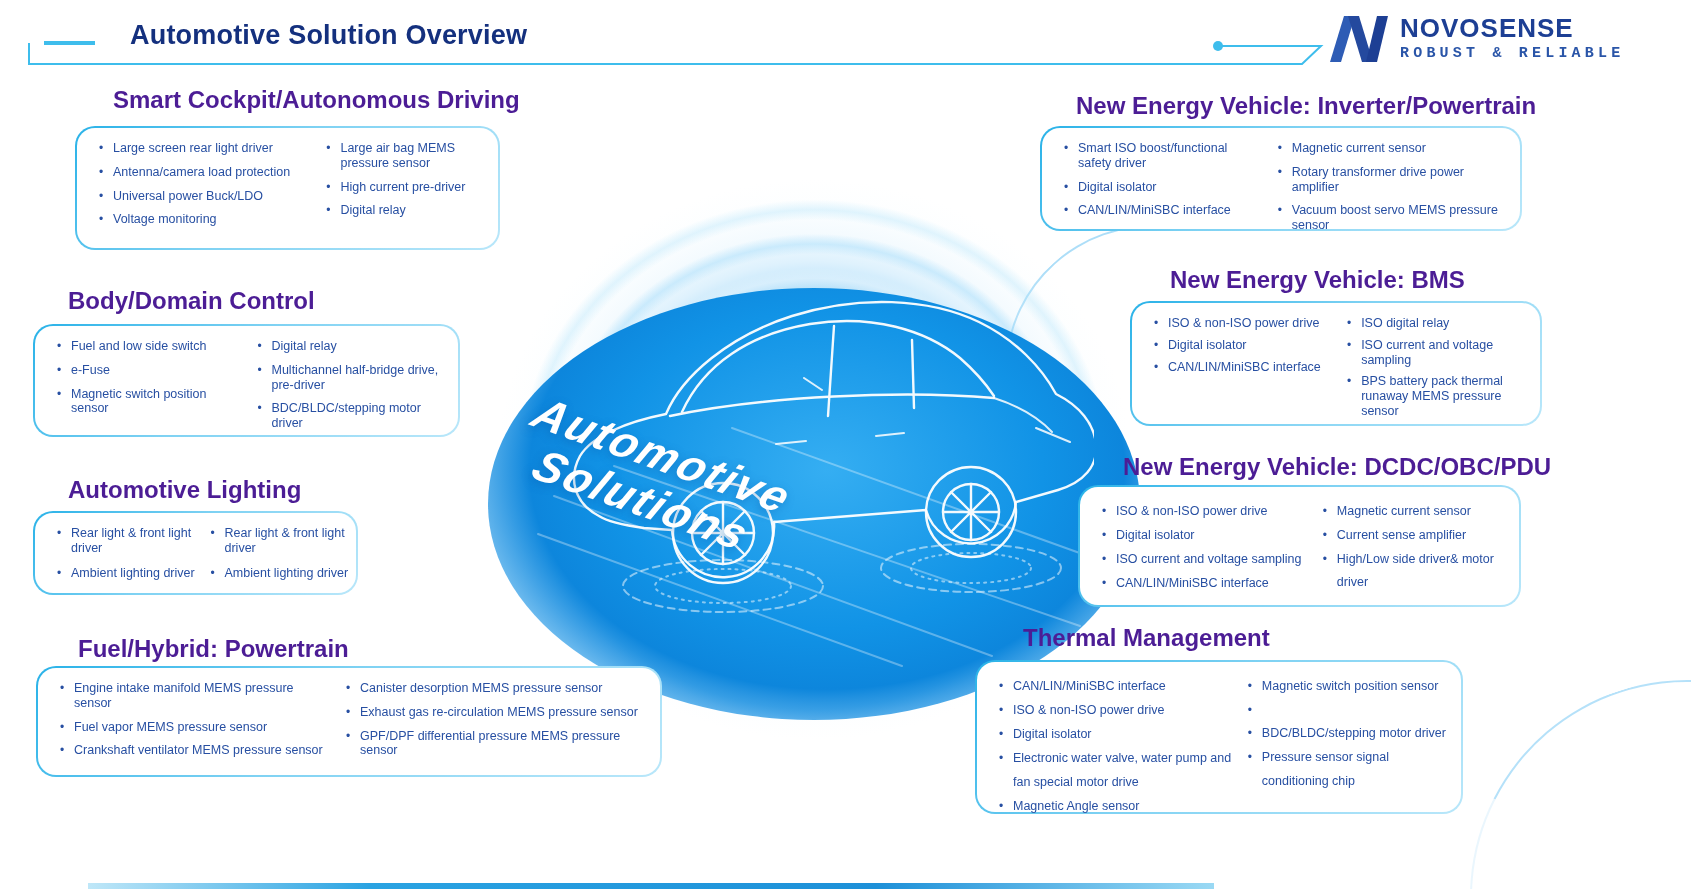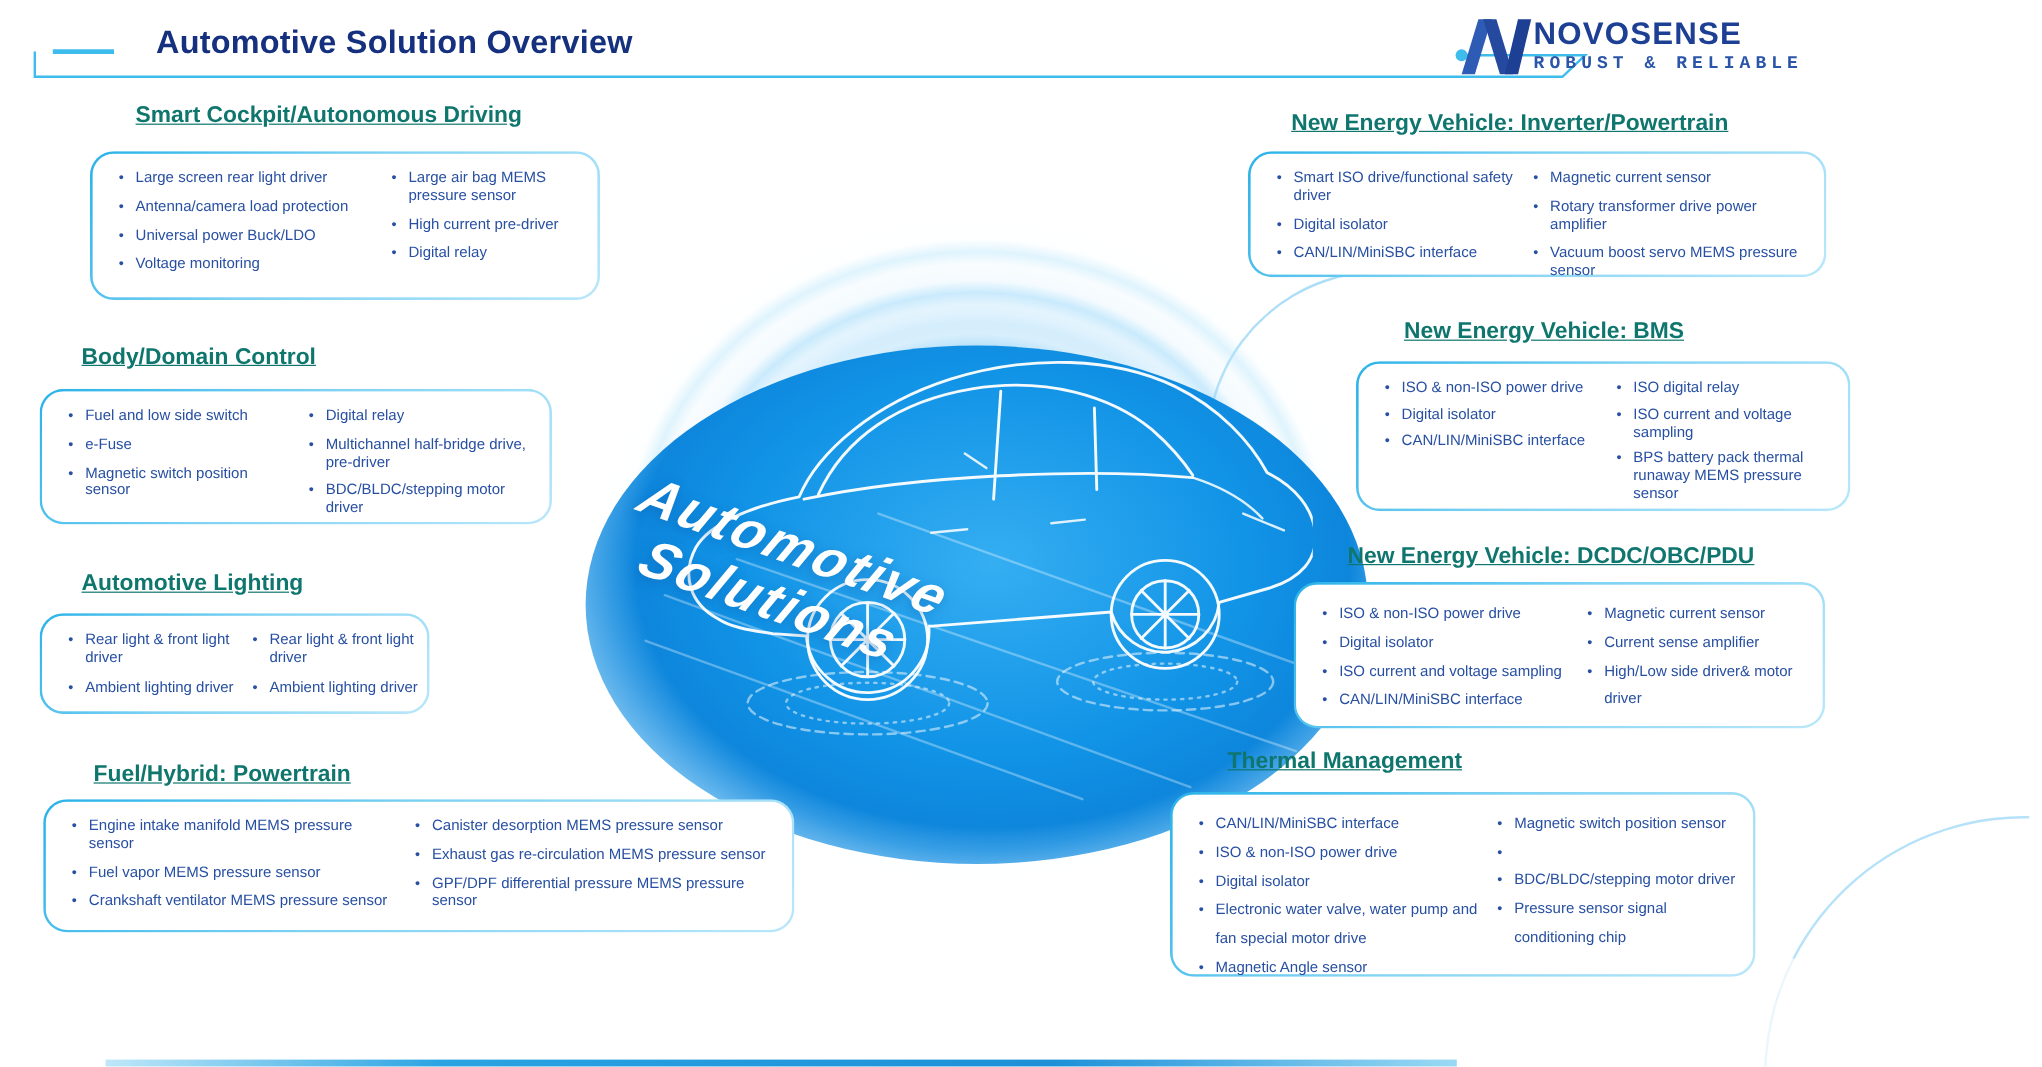--- a/index.html
+++ b/index.html
@@ -3,21 +3,21 @@
 <meta charset="utf-8">
 <style>
   html,body{margin:0;padding:0;background:#fff;}
   .stage{position:relative;width:1691px;height:889px;background:#ffffff;overflow:hidden;
          font-family:"Liberation Sans",sans-serif;}
 
   
   .page-title{position:absolute;left:130px;top:20px;margin:0;font-size:27px;font-weight:bold;
               color:#14307e;letter-spacing:.2px;}
   .header-deco{position:absolute;left:0;top:0;pointer-events:none;}
-  .logo{position:absolute;left:1216px;top:14px;display:flex;align-items:center;}
+  .logo{position:absolute;left:1328px;top:14px;display:flex;align-items:center;gap:10px;}
   .logo-text .logo-name{font-size:26px;font-weight:bold;color:#1d3f94;letter-spacing:1px;line-height:1;}
   .logo-text .logo-tagline{font-size:15px;font-weight:bold;color:#2a55a8;letter-spacing:4.2px;margin-top:4px;font-family:Liberation Mono, monospace;}
 
   
   .halo{position:absolute;left:428px;top:138px;width:772px;height:684px;border-radius:50%;
         background:radial-gradient(ellipse 50% 50% at 50% 47%,
           rgba(16,140,225,.95) 0%, rgba(40,160,235,.85) 30%, rgba(110,195,245,.55) 48%,
           rgba(170,220,250,.38) 58%, rgba(205,235,252,.22) 66%, rgba(235,248,254,.12) 74%,
           rgba(255,255,255,0) 82%);}
   .halo-rings{position:absolute;left:428px;top:138px;width:772px;height:684px;border-radius:50%;
@@ -39,21 +39,21 @@
   .swoosh1{left:1005px;top:225px;width:290px;height:290px;transform:rotate(-42deg);
            border-top-color:rgba(130,205,245,.65);border-left-color:rgba(150,215,248,.25);}
   .swoosh2{left:1470px;top:680px;width:430px;height:430px;transform:rotate(-18deg);
            border-top-color:rgba(120,200,245,.55);border-left-color:rgba(150,215,248,.2);}
   .swoosh3{left:1590px;top:50px;width:230px;height:230px;transform:rotate(115deg);
            border-top-color:rgba(140,210,246,.45);}
   .bottom-bar{position:absolute;left:88px;top:883px;width:1126px;height:6px;
            background:linear-gradient(90deg,#bfe7f8 0%,#2aa3e2 25%,#1d90d8 70%,#9ad9f4 100%);}
 
   
-  .sec-title{position:absolute;margin:0;font-size:19px;font-weight:bold;color:#0f766e;white-space:nowrap;text-decoration:underline;}
+  .sec-title{position:absolute;margin:0;font-size:24px;font-weight:bold;color:#4c1d95;white-space:nowrap;}
   .t0{left:113px;top:86px;}  .t1{left:68px;top:287px;}  .t2{left:68px;top:476px;}  .t3{left:78px;top:635px;}
   .t4{left:1076px;top:92px;} .t5{left:1146px;top:266px;margin-left:24px;}.t6{left:1123px;top:453px;}.t7{left:1023px;top:624px;}
 
   
   .box{position:absolute;border:2px solid transparent;border-radius:20px;
        background:linear-gradient(#fff,#fff) padding-box,
                   linear-gradient(135deg,#29b2e8 0%,#7fd2f3 45%,#b9e7fa 100%) border-box;
        display:grid;align-content:start;padding:13px 10px 6px 12px;column-gap:4px;box-sizing:border-box;}
   .b0{left:75px;  top:126px;width:425px;height:124px;grid-template-columns:56% 44%;}
   .b1{left:33px;  top:324px;width:427px;height:113px;grid-template-columns:49% 51%;}
@@ -281,21 +281,21 @@
         <li class="item">
           <span class="dot">•</span>
           <span class="txt">GPF/DPF differential pressure MEMS pressure sensor</span>
         </li>
       </ul>
   </div>
   <div class="box b4">
     <ul>
         <li class="item">
           <span class="dot">•</span>
-          <span class="txt">Smart ISO drive/functional safety driver</span>
+          <span class="txt">Smart ISO boost/functional safety driver</span>
         </li>
         <li class="item">
           <span class="dot">•</span>
           <span class="txt">Digital isolator</span>
         </li>
         <li class="item">
           <span class="dot">•</span>
           <span class="txt">CAN/LIN/MiniSBC interface</span>
         </li>
       </ul>

